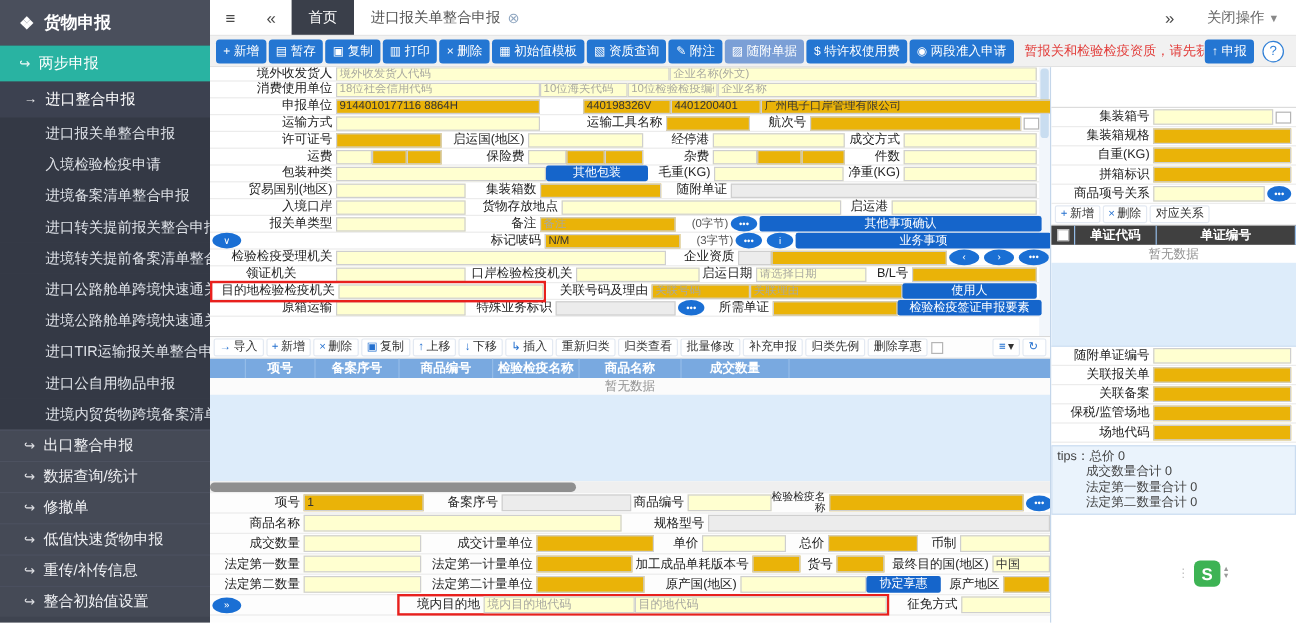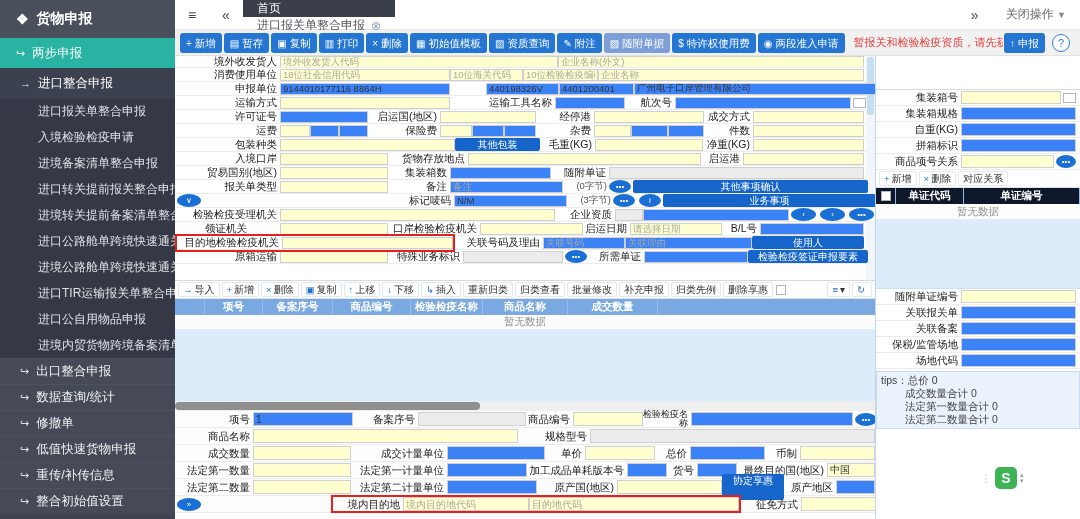--- a/index.html
+++ b/index.html
@@ -37,21 +37,21 @@
 .content{flex:1;display:flex;min-height:0}
 .workarea{width:700px;flex:0 0 700px;display:flex;flex-direction:column;background:#fff;min-height:0}
 .form-wrap{height:225px;overflow:hidden;display:flex;border-bottom:1px solid #d9d9d9}
 .form-col{width:691px}
 .vscroll{width:9px;background:#f2f6fb}
 .vthumb{width:7px;height:58px;margin:1px;background:#c9ddf0;border-radius:3px}
 .frow{display:flex;align-items:center;height:14px;border-bottom:1px solid #ececec;position:relative}
 .frow.clip{height:12px;overflow:hidden}
 .lbl{font-size:10.5px;color:#222;text-align:right;padding-right:3px;white-space:nowrap;line-height:13px}
 .fin{height:12px;font-size:9.5px;padding:0 2px;border:1px solid #cfcfcf;color:#333;min-width:0}
-.fin.y{background:#ffffd0}.fin.w{background:#3b82f6}.fin.g{background:#ececec}
+.fin.y{background:#ffffd0}.fin.w{background:#eab308}.fin.g{background:#ececec}
 .fin::placeholder{color:#a9a9a0}
 .fbtn{background:#1565cb;color:#fff;font-size:10px;height:13px;line-height:13px;text-align:center;border-radius:2px;white-space:nowrap;overflow:hidden;cursor:pointer}
 .ftxt{font-size:9.5px;color:#555;white-space:nowrap;text-align:right}
 .cicon{display:inline-flex;align-items:center;justify-content:center;cursor:pointer}
 .cicon.blue{width:13px;height:13px;border-radius:50%;background:#1a6fd4;color:#fff;font-size:8px;margin:0 2px;flex:0 0 13px}
 .cicon.sqb{width:14px;height:12px;background:#1a6fd4;color:#fff;font-size:8px;border-radius:2px;margin:0 2px}
 .chk{width:10px;height:10px;border:1px solid #b5b5b5;background:#fff;display:inline-block;margin:0 2px;cursor:pointer}
 .gap{display:inline-block}
 .wrap{display:flex;align-items:center;height:18px;z-index:2}
 .wrap.red{border:2px solid #e8201d}
@@ -65,28 +65,28 @@
 .gempty{height:14px;font-size:10.5px;color:#919191;display:flex;align-items:center;justify-content:center;background:#fbfbfb}
 .gblue{height:72px;background:#ddecfa}
 .hscroll{height:10px;background:#efefef;position:relative}
 .hthumb{position:absolute;left:0;top:1px;width:305px;height:8px;background:#8f8f8f;border-radius:4px;cursor:pointer}
 
 .bform{flex:1;background:#fdfdfd}
 .bform .frow{height:17px}
 .bform .fin{height:14px;font-size:10px}
 .bform .lbl{font-size:10.5px}
 .lbl.two{font-size:9px;line-height:9px;white-space:normal}
-.bform .fbtn{height:26px;line-height:14px}
+.bform .fbtn{height:14px;line-height:14px}
 
 .rpanel{width:205px;flex:0 0 205px;border-left:1px solid #c4d6ea;background:#fff;display:flex;flex-direction:column;overflow:hidden;position:relative}
 .rp-box{height:34px;border-bottom:1px solid #dcdcdc;background:#fff}
 .rpanel .frow{height:16px}
 .rpanel .fin{height:13px}
 .rp-toolbar{height:18px;display:flex;align-items:center;border-bottom:1px solid #e2e2e2;padding:0 2px}
-.rp-head{height:16px;display:flex;background:#0f172a}
+.rp-head{height:16px;display:flex;background:#404040}
 .rp-empty{height:15px;font-size:10.5px;color:#919191;display:flex;align-items:center;justify-content:center}
 .rp-blue{height:70px;background:#ddecfa;border-bottom:1px solid #cfe0f2}
 .tips{background:#eaf3fc;border:1px solid #cadcf0;margin-top:2px;padding:2px 4px;font-size:10.5px;color:#444}
 .tips div{line-height:13px;white-space:nowrap}
 .tips div.ind{padding-left:24px}
 .wps{position:absolute;bottom:30px;left:105px;display:flex;align-items:center}
 .wps-dots{color:#c0c0c0;font-size:10px;letter-spacing:1px;margin-right:3px}
 .wps-s{width:22px;height:22px;background:#3db354;border-radius:5px;color:#fff;font-weight:bold;font-size:14px;display:flex;align-items:center;justify-content:center}
 .wps-arr{color:#9a9a9a;font-size:7px;margin-left:3px;display:flex;flex-direction:column;line-height:6px}
 </style>
@@ -164,21 +164,21 @@
           <span class="sblbl">整合初始值设置</span>
         </div>
       </div>
   </div>
 
   <div class="main">
 
     <div class="topbar">
       <span class="tb-ic">≡</span>
       <span class="tb-ic">«</span>
-      <div id="tabs" style="display: flex; flex-direction: column;">
+      <div id="tabs" style="display: flex;">
           <div class="tab active">
             <span>首页</span>
           </div>
           <div class="tab">
             <span>进口报关单整合申报</span>
             <span class="closeic">⊗</span>
           </div>
         </div>
       <div class="tb-right">
         <span class="tb-ic">»</span>
@@ -269,34 +269,34 @@
               <div class="frow">
                 <div class="lbl" style="width: 105px; flex: 0 0 105px;">包装种类</div>
                 <input class="fin y" type="text" style="width: 175px; flex: 0 0 175px;">
                 <div class="fbtn" style="width: 85px; flex: 0 0 85px;">其他包装</div>
                 <div class="lbl" style="width: 55px; flex: 0 0 55px;">毛重(KG)</div>
                 <input class="fin y" type="text" style="width: 108px; flex: 0 0 108px;">
                 <div class="lbl" style="width: 50px; flex: 0 0 50px;">净重(KG)</div>
                 <input class="fin y" type="text" style="width: 111px; flex: 0 0 111px;">
               </div>
               <div class="frow">
+                <div class="lbl" style="width: 105px; flex: 0 0 105px;">贸易国别(地区)</div>
+                <input class="fin y" type="text" style="width: 108px; flex: 0 0 108px;">
+                <div class="lbl" style="width: 62px; flex: 0 0 62px;">集装箱数</div>
+                <input class="fin w" type="text" style="width: 101px; flex: 0 0 101px;">
+                <div class="lbl" style="width: 58px; flex: 0 0 58px;">随附单证</div>
+                <input class="fin g" type="text" style="width: 255px; flex: 0 0 255px;">
+              </div>
+              <div class="frow">
                 <div class="lbl" style="width: 105px; flex: 0 0 105px;">入境口岸</div>
                 <input class="fin y" type="text" style="width: 108px; flex: 0 0 108px;">
                 <div class="lbl" style="width: 80px; flex: 0 0 80px;">货物存放地点</div>
                 <input class="fin y" type="text" style="width: 233px; flex: 0 0 233px;">
                 <div class="lbl" style="width: 42px; flex: 0 0 42px;">启运港</div>
                 <input class="fin y" type="text" style="width: 121px; flex: 0 0 121px;">
-              </div>
-              <div class="frow">
-                <div class="lbl" style="width: 105px; flex: 0 0 105px;">贸易国别(地区)</div>
-                <input class="fin y" type="text" style="width: 108px; flex: 0 0 108px;">
-                <div class="lbl" style="width: 62px; flex: 0 0 62px;">集装箱数</div>
-                <input class="fin w" type="text" style="width: 101px; flex: 0 0 101px;">
-                <div class="lbl" style="width: 58px; flex: 0 0 58px;">随附单证</div>
-                <input class="fin g" type="text" style="width: 255px; flex: 0 0 255px;">
               </div>
               <div class="frow">
                 <div class="lbl" style="width: 105px; flex: 0 0 105px;">报关单类型</div>
                 <input class="fin y" type="text" style="width: 108px; flex: 0 0 108px;">
                 <div class="lbl" style="width: 62px; flex: 0 0 62px;">备注</div>
                 <input class="fin w" type="text" placeholder="备注" style="width: 113px; flex: 0 0 113px;">
                 <span class="ftxt" style="width: 44px; flex: 0 0 44px;">(0字节)</span>
                 <span class="cicon blue" style="width: 22px; flex: 0 0 22px;">•••</span>
                 <div class="fbtn" style="width: 235px; flex: 0 0 235px;">其他事项确认</div>
               </div>

